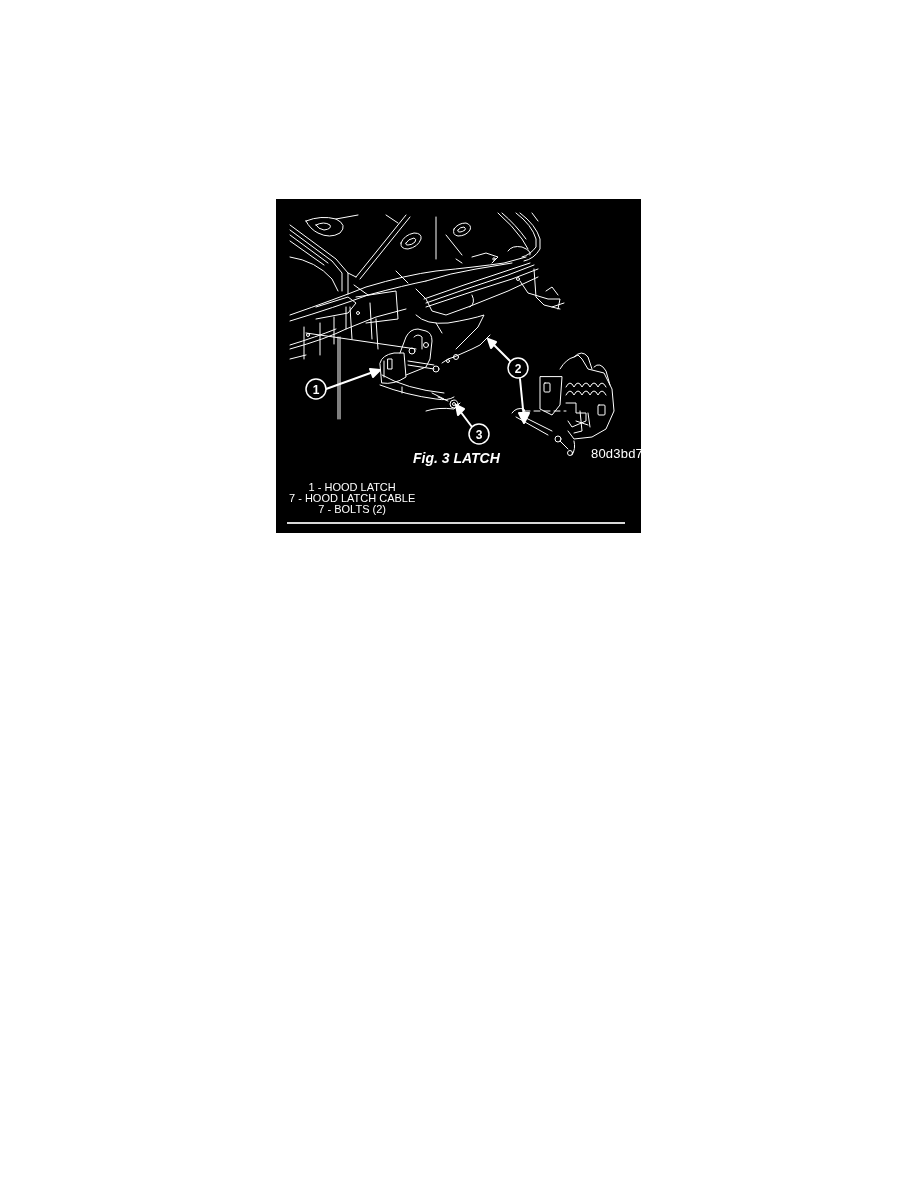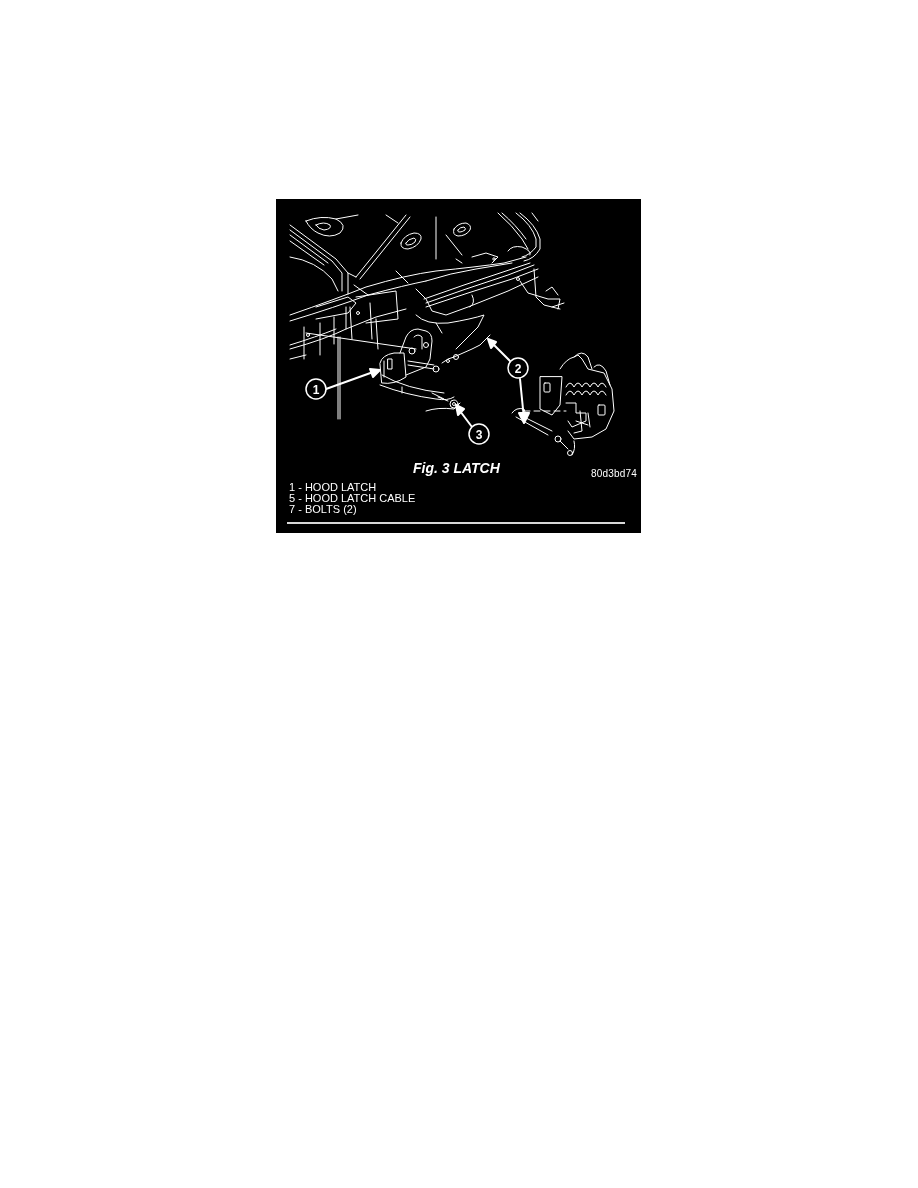--- a/index.html
+++ b/index.html
@@ -27,47 +27,47 @@
       left: 0;
       top: 0;
       width: 365px;
       height: 334px;
     }
     .part-code {
       position: absolute;
       left: 315px;
       top: 247px;
       color: #ffffff;
-      font-size: 10px;
+      font-size: 13px;
       letter-spacing: 0.2px;
       font-family: "Liberation Sans", sans-serif;
-      margin-top: 22px;
     }
     .fig-title {
       position: absolute;
       left: 137px;
-      top: 261px;
+      top: 251px;
       color: #ffffff;
       font-size: 14px;
       font-weight: bold;
       font-style: italic;
       font-family: "Liberation Sans", sans-serif;
       white-space: nowrap;
     }
     .legend {
       position: absolute;
       left: 13px;
       top: 283px;
       color: #ffffff;
       font-size: 11px;
       line-height: 11px;
       font-family: "Liberation Sans", sans-serif;
     }
     .legend-item {
       white-space: nowrap;
+      text-align: center;
     }
     .underline {
       position: absolute;
       left: 11px;
       top: 323px;
       width: 338px;
       height: 2px;
       background: #d8d8d8;
     }
   </style>
@@ -228,18 +228,18 @@
       <circle cx="203" cy="235" r="10" stroke-width="1.5" fill="#000000"></circle>
       <text x="203" y="239.5" text-anchor="middle" fill="#ffffff" stroke="none" font-family="Liberation Sans, sans-serif" font-size="12" font-weight="bold">3</text>
     </g>
   </svg>
 
   <div class="part-code">80d3bd74</div>
   <div class="fig-title">Fig. 3 LATCH</div>
 
   <div class="legend">
     <div class="legend-item">1 - HOOD LATCH</div>
-    <div class="legend-item">5 - HOOD LATCH CABLE</div>
+    <div class="legend-item">7 - HOOD LATCH CABLE</div>
     <div class="legend-item">7 - BOLTS (2)</div>
   </div>
 
   <div class="underline"></div>
 </div>
 
 </body></html>

